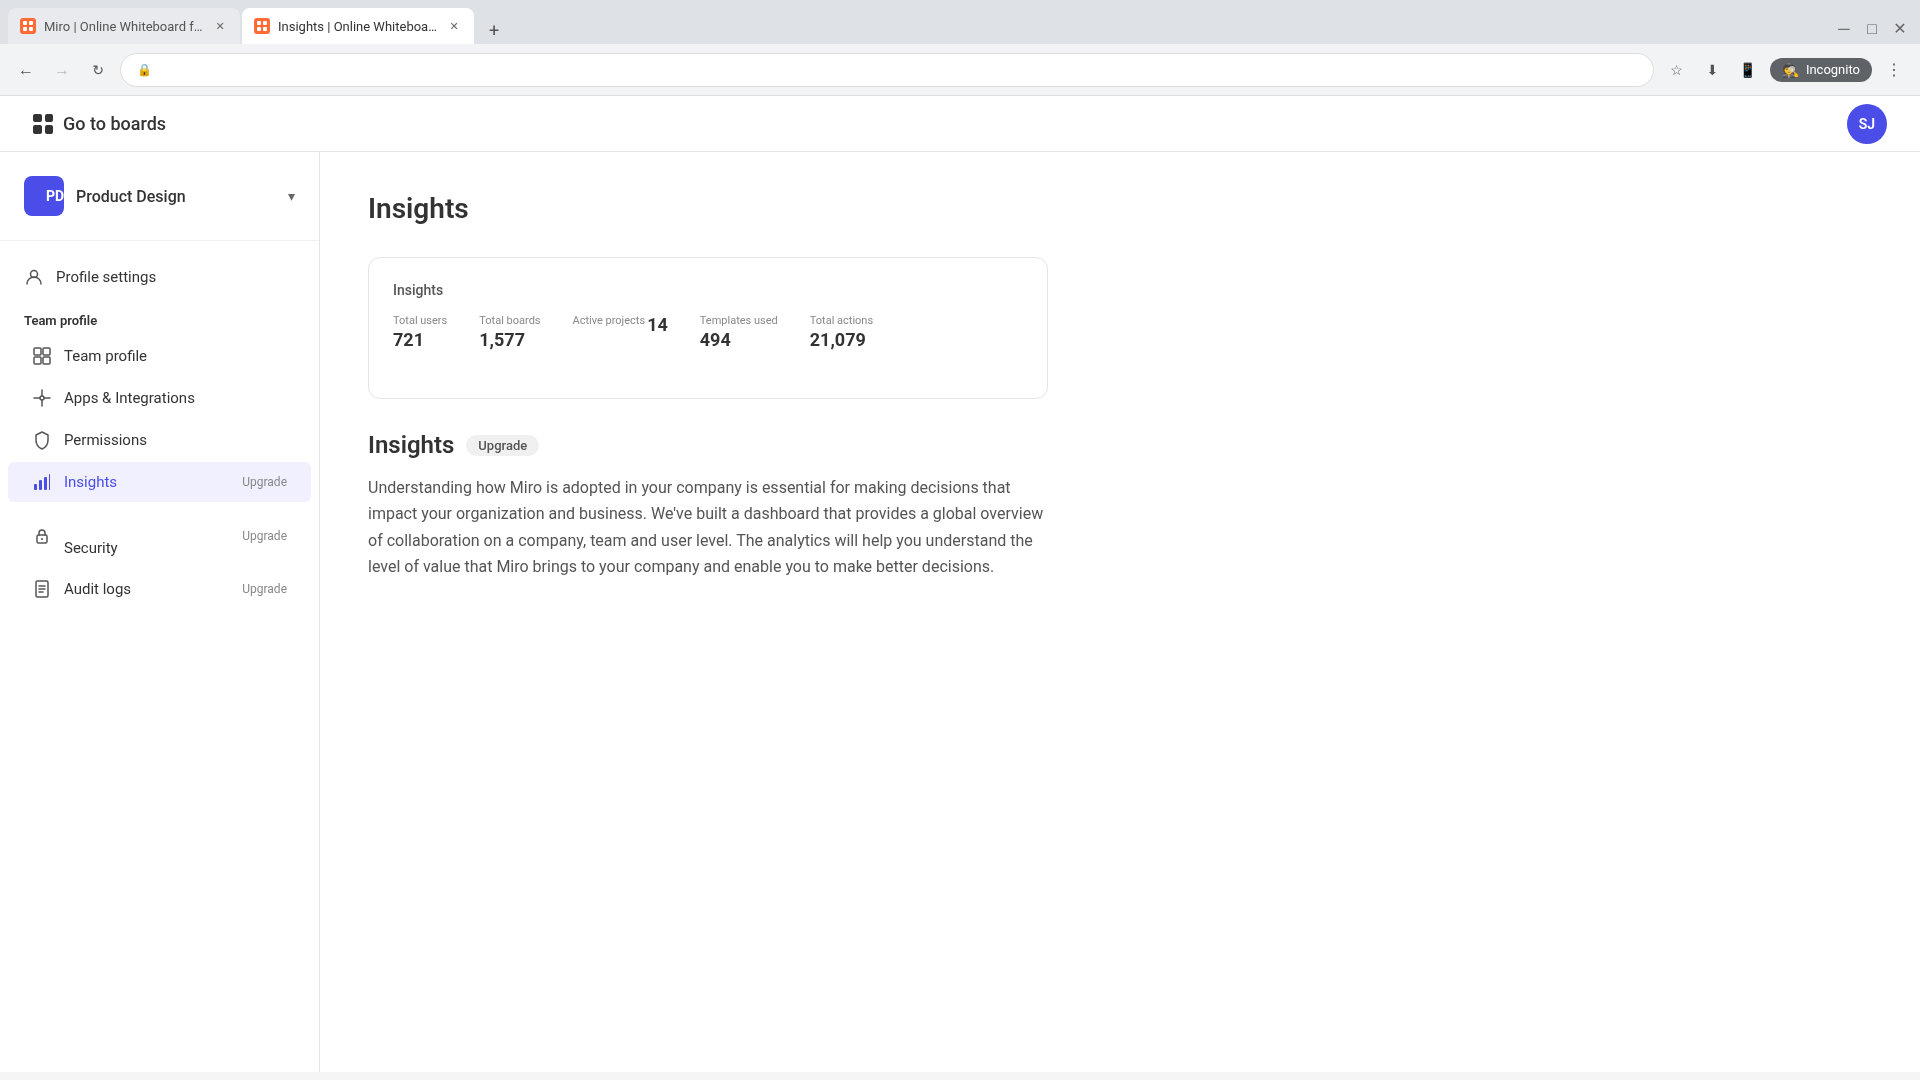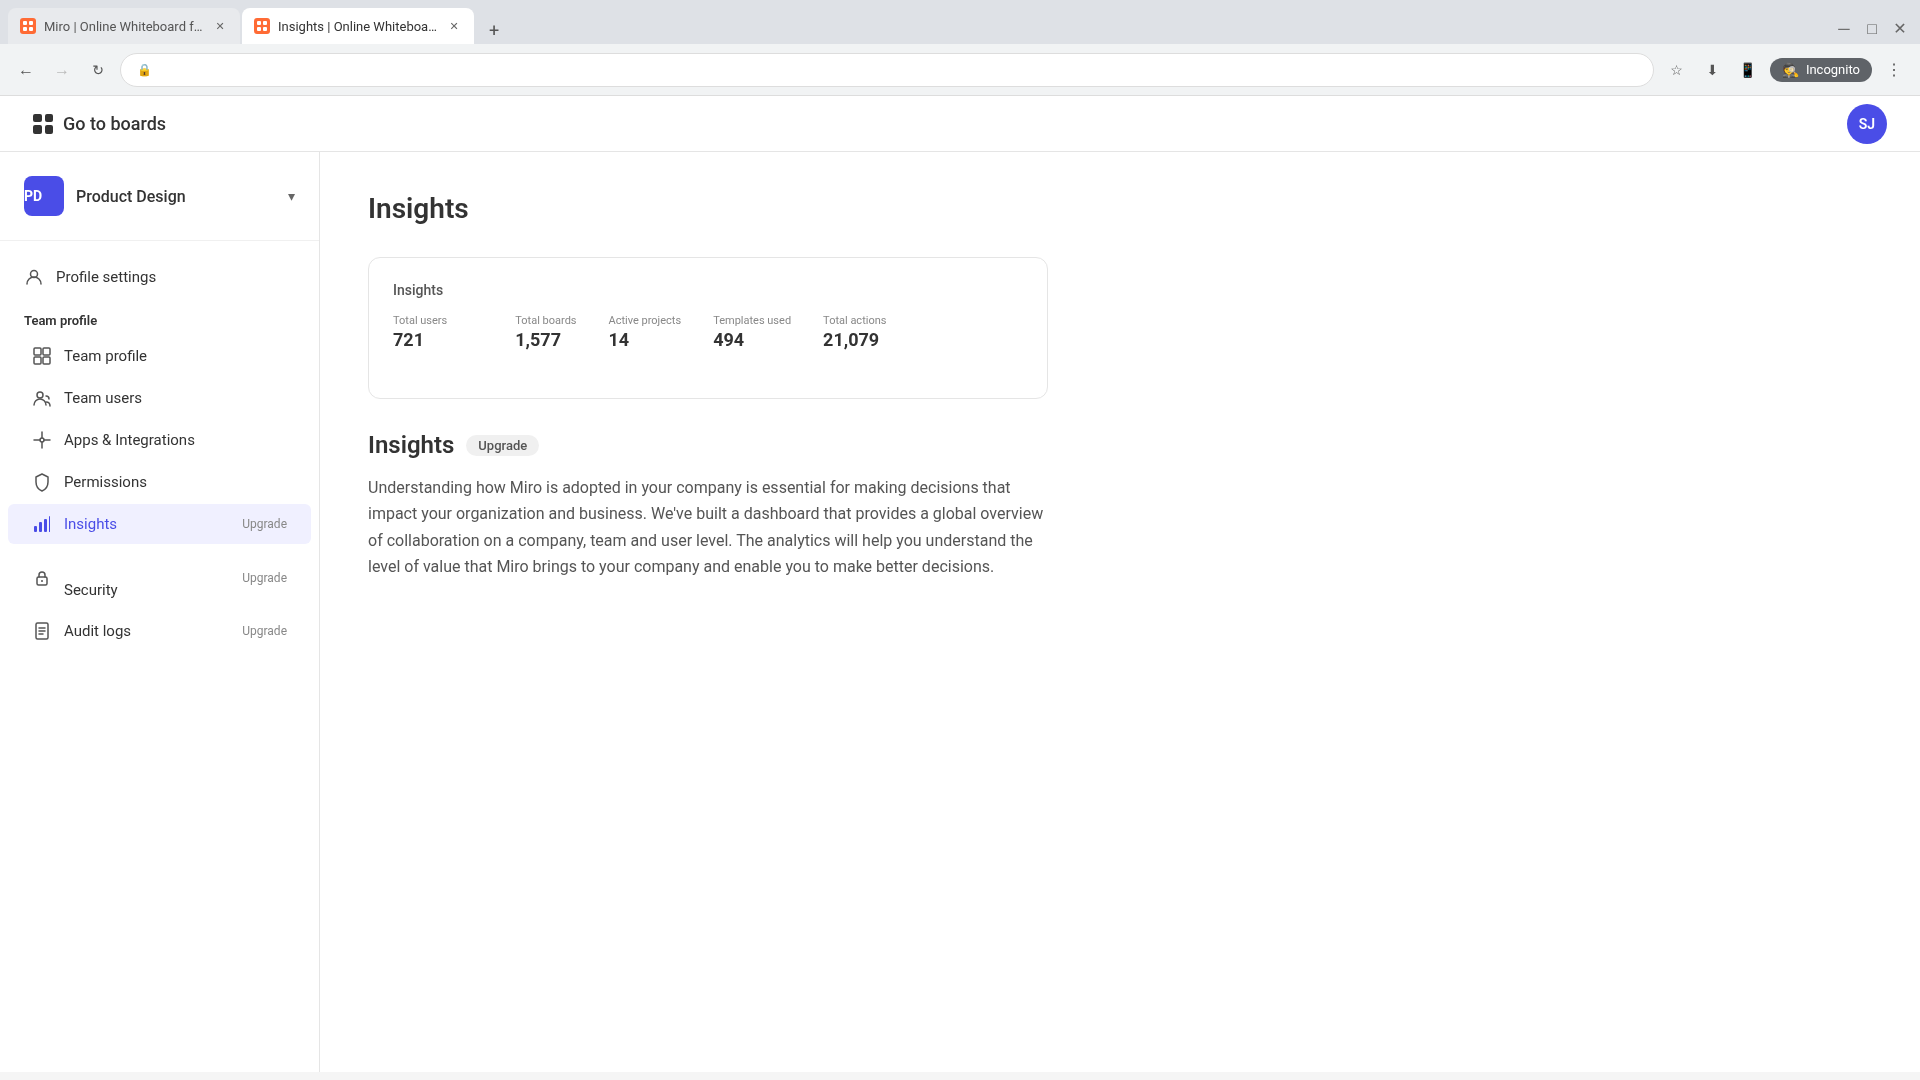--- a/index.html
+++ b/index.html
@@ -83,21 +83,21 @@
   <div style="width:40px;height:40px;background:#4a4de7;border-radius:50%;display:flex;align-items:center;justify-content:center;color:#fff;font-size:14px;font-weight:600;cursor:pointer;">
     <span>SJ</span>
   </div>
 </div>
 
 <div style="display:flex;height:calc(1080px - 64px - 96px);background:#f9f9f9;">
 
   <div style="width:320px;background:#fff;border-right:1px solid #e5e5e5;padding:24px 0;flex-shrink:0;overflow-y:auto;">
 
     <div style="display:flex;align-items:center;gap:12px;padding:0 24px 24px;cursor:pointer;border-bottom:1px solid #f0f0f0;margin-bottom:16px;">
-      <div style="width:40px;height:40px;background:#4a4de7;border-radius:8px;display:flex;align-items:center;justify-content:flex-start;color:#fff;font-size:14px;font-weight:700;flex-shrink:0;">
+      <div style="width:40px;height:40px;background:#4a4de7;border-radius:8px;display:flex;align-items:center;justify-content:flex-end;color:#fff;font-size:14px;font-weight:700;flex-shrink:0;">
         <span>PD</span>
       </div>
       <span style="font-size:16px;font-weight:500;color:#333;">Product Design</span>
       <span style="margin-left:auto;color:#666;font-size:14px;">▾</span>
     </div>
 
     <div style="display:flex;align-items:center;gap:12px;padding:10px 24px;cursor:pointer;color:#333;font-size:15px;margin-bottom:8px;">
       <span style="width:20px;height:20px;display:flex;align-items:center;justify-content:center;">
         <svg width="20" height="20" viewBox="0 0 20 20" fill="none">
           <circle cx="10" cy="7" r="3.5" stroke="#555" stroke-width="1.5"></circle>
@@ -114,31 +114,20 @@
         <svg width="20" height="20" viewBox="0 0 20 20" fill="none">
           <rect x="2" y="2" width="7" height="7" rx="1" stroke="#555" stroke-width="1.5"></rect>
           <rect x="11" y="2" width="7" height="7" rx="1" stroke="#555" stroke-width="1.5"></rect>
           <rect x="2" y="11" width="7" height="7" rx="1" stroke="#555" stroke-width="1.5"></rect>
           <rect x="11" y="11" width="7" height="7" rx="1" stroke="#555" stroke-width="1.5"></rect>
         </svg>
       </span>
       <span style="font-size:15px;color:#333;">Team profile</span>
     </div>
 
-    <div style="display:flex;align-items:center;gap:12px;padding:10px 24px;cursor:pointer;color:#333;font-size:15px;margin-bottom:2px;border-radius:6px;margin:0 8px 2px;">
-      <span style="width:20px;height:20px;display:flex;align-items:center;justify-content:center;">
-        <svg width="20" height="20" viewBox="0 0 20 20" fill="none">
-          <circle cx="8" cy="7" r="3" stroke="#555" stroke-width="1.5"></circle>
-          <path d="M2 17c0-3.314 2.686-6 6-6s6 2.686 6 6" stroke="#555" stroke-width="1.5" stroke-linecap="round"></path>
-          <path d="M14 8c1.657 0 3 1.343 3 3" stroke="#555" stroke-width="1.5" stroke-linecap="round"></path>
-          <path d="M14 14c1.657 0 4 .895 4 4" stroke="#555" stroke-width="1.5" stroke-linecap="round"></path>
-        </svg>
-      </span>
-      <span style="font-size:15px;color:#333;">Team users</span>
-    </div>
 
     <div style="display:flex;align-items:center;gap:12px;padding:10px 24px;cursor:pointer;color:#333;font-size:15px;margin-bottom:2px;border-radius:6px;margin:0 8px 2px;">
       <span style="width:20px;height:20px;display:flex;align-items:center;justify-content:center;">
         <svg width="20" height="20" viewBox="0 0 20 20" fill="none">
           <path d="M10 2v6M10 12v6M2 10h6M12 10h6" stroke="#555" stroke-width="1.5" stroke-linecap="round"></path>
           <circle cx="10" cy="10" r="2" stroke="#555" stroke-width="1.5"></circle>
         </svg>
       </span>
       <span style="font-size:15px;color:#333;">Apps &amp; Integrations</span>
     </div>
@@ -193,25 +182,25 @@
     <h1 style="font-size:28px;font-weight:600;color:#333;margin-bottom:32px;">Insights</h1>
 
     <div style="background:#fff;border:1px solid #e5e5e5;border-radius:12px;padding:24px;max-width:680px;margin-bottom:32px;">
       <div style="font-size:14px;font-weight:500;color:#555;margin-bottom:16px;">Insights</div>
 
       <div style="display:flex;gap:32px;margin-bottom:24px;">
         <div style="display:flex;flex-direction:column;gap:2px;">
           <span style="font-size:11px;color:#888;">Total users</span>
           <span style="font-size:18px;font-weight:700;color:#333;">721</span>
         </div>
-        <div style="display:flex;flex-direction:column;gap:2px;margin-left:36px;">
+        <div style="display:flex;flex-direction:column;gap:2px;">
           <span style="font-size:11px;color:#888;">Total boards</span>
           <span style="font-size:18px;font-weight:700;color:#333;">1,577</span>
         </div>
-        <div style="display:flex;flex-direction:column;gap:2px;">
+        <div style="display:flex;flex-direction:row;gap:2px;">
           <span style="font-size:11px;color:#888;">Active projects</span>
           <span style="font-size:18px;font-weight:700;color:#333;">14</span>
         </div>
         <div style="display:flex;flex-direction:column;gap:2px;">
           <span style="font-size:11px;color:#888;">Templates used</span>
           <span style="font-size:18px;font-weight:700;color:#333;">494</span>
         </div>
         <div style="display:flex;flex-direction:column;gap:2px;">
           <span style="font-size:11px;color:#888;">Total actions</span>
           <span style="font-size:18px;font-weight:700;color:#333;">21,079</span>

